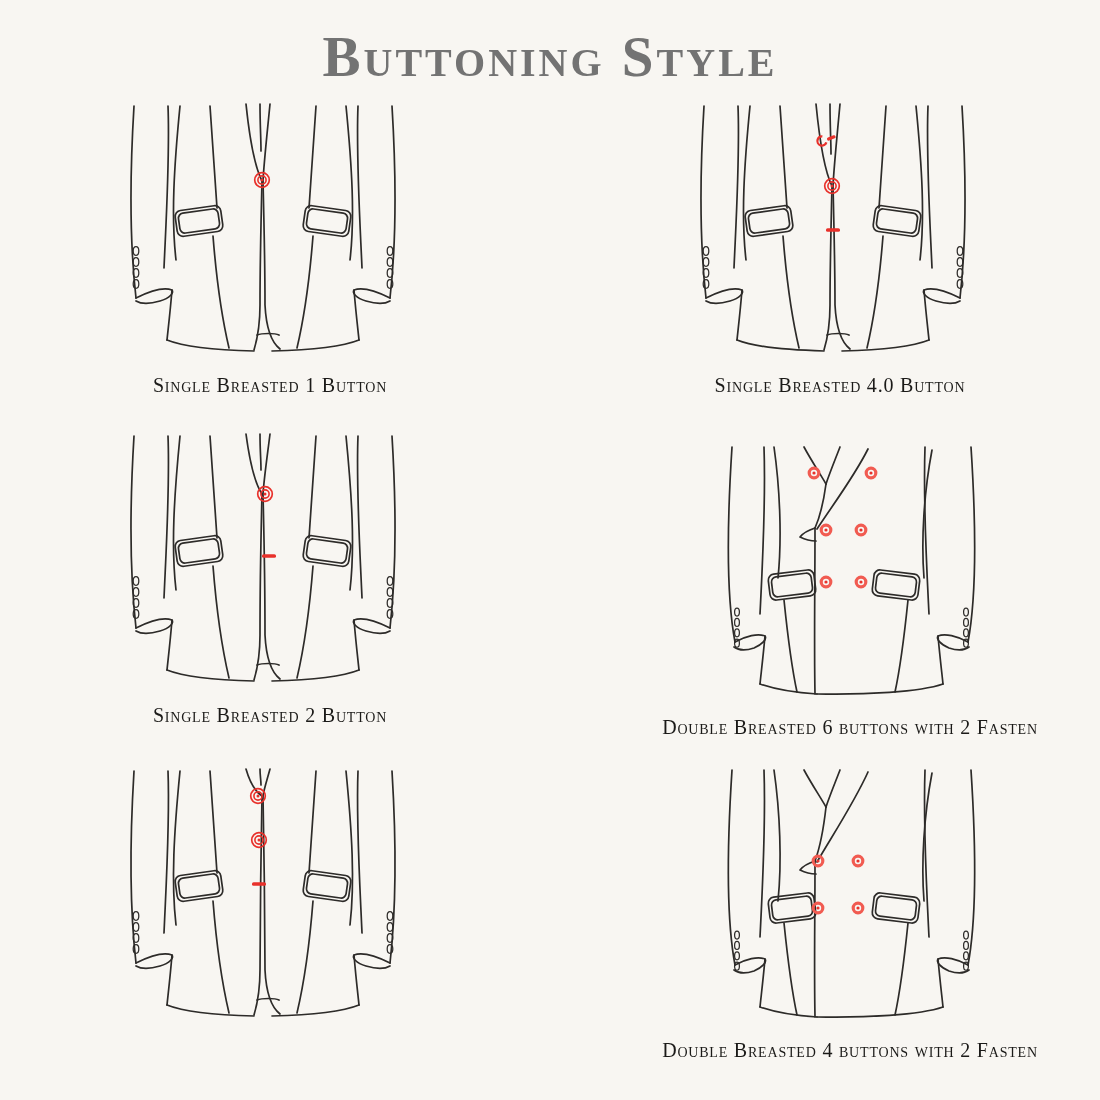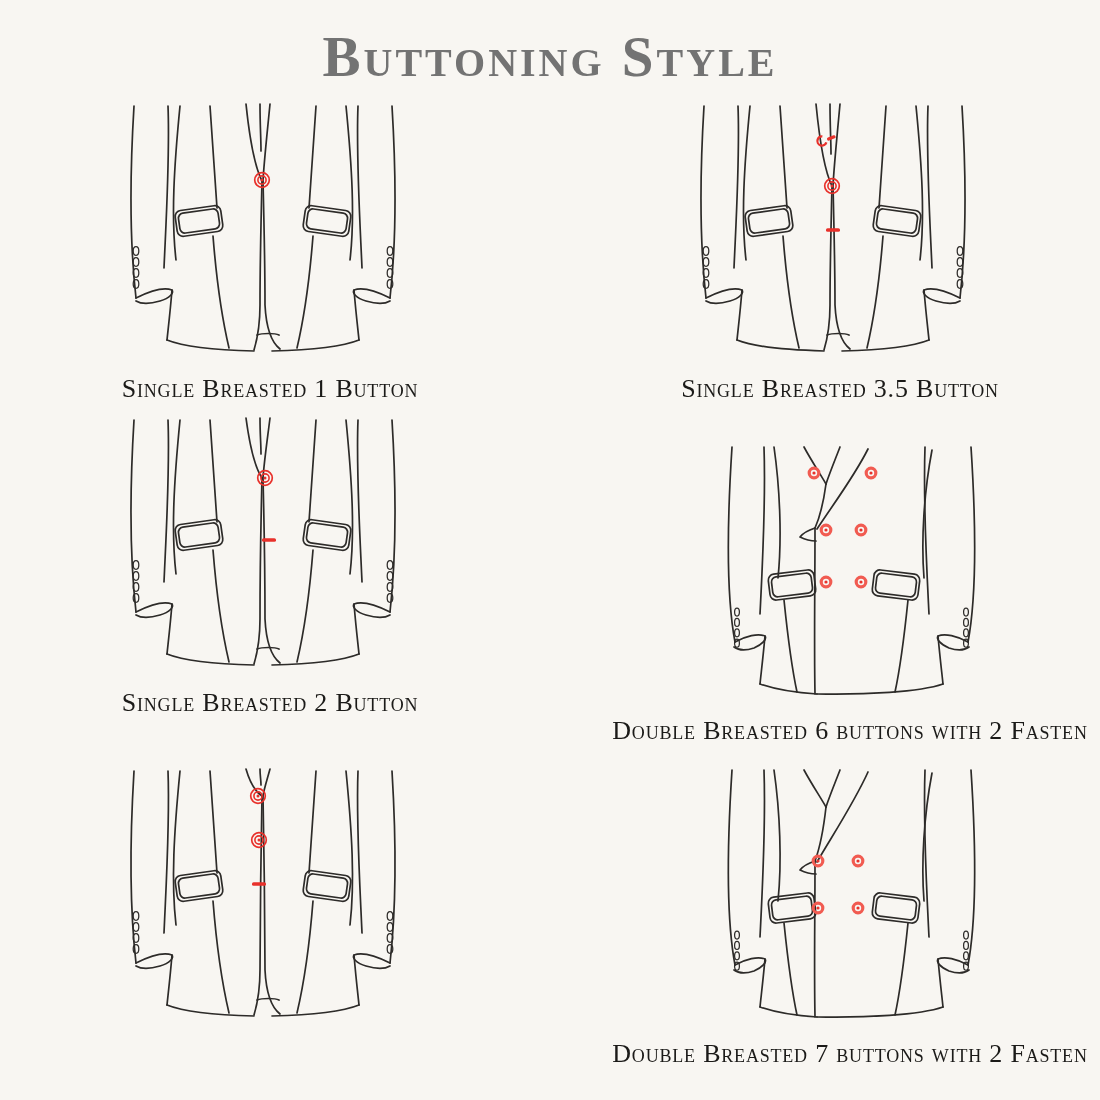--- a/index.html
+++ b/index.html
@@ -16,21 +16,21 @@
     font-variant:small-caps;letter-spacing:3px;
     color:#737373;
   }
   .tile{position:absolute;}
   .art{display:block;}
   .art svg{display:block;}
   .caption{display:flex;justify-content:center;margin-top:7px;}
   .caption span{
     white-space:nowrap;
     font-variant:small-caps;
-    font-size:26px;
+    font-size:20px;
     letter-spacing:0.8px;
     color:#1b1a18;
   }
 </style>
 </head>
 <body>
 
 <div class="page">
   <h1 class="title">Buttoning Style</h1>
 
@@ -140,25 +140,25 @@
             <circle r="7.3" fill="none" stroke="#e8312b" stroke-width="1.7"></circle>
             <circle r="4.1" fill="none" stroke="#e8312b" stroke-width="1.6"></circle>
             <circle r="1.5" fill="#e8312b"></circle>
           </g>
           <g transform="translate(153 128)">
             <rect x="-7" y="-1.8" width="14" height="3.6" rx="1.6" fill="#e8312b"></rect>
           </g>
         </svg>
       </div>
     <div class="caption">
-      <span>Single Breasted 3.5 Button</span>
+      <span>Single Breasted 4.0 Button</span>
     </div>
   </div>
 
-  <div class="tile" style="left:110px;top:416px;width:320px">
+  <div class="tile" style="left:110px;top:432px;width:320px">
     <div class="art">
         <svg viewBox="0 0 320 265" width="320" height="265">
           <g fill="none" stroke="#2d2b29" stroke-width="1.7" stroke-linecap="round" stroke-linejoin="round">
             <path d="M24,4 C20,70 19,135 26,196"></path>
             <path d="M26,196 C40,189 54,185 62,188 C64,191 60,196 50,199 C40,202 31,202 26,199"></path>
             <path d="M62,188 C60,212 58,228 57,238"></path>
             <path d="M57,238 C72,244 105,248 144,249"></path>
             <path d="M58,4 C60,55 56,120 54,166"></path>
             <path d="M70,4 C64,65 61,115 66,158"></path>
             <path d="M100,4 C103,45 105,78 107,106"></path>
@@ -394,16 +394,16 @@
             <circle r="4.8" fill="none" stroke="#f15b51" stroke-width="3.2"></circle>
             <circle r="1.6" fill="#e8312b"></circle>
           </g>
           <g transform="translate(178 141)">
             <circle r="4.8" fill="none" stroke="#f15b51" stroke-width="3.2"></circle>
             <circle r="1.6" fill="#e8312b"></circle>
           </g>
         </svg>
       </div>
     <div class="caption">
-      <span>Double Breasted 7 buttons with 2 Fasten</span>
+      <span>Double Breasted 4 buttons with 2 Fasten</span>
     </div>
   </div>
 </div>
 
 </body></html>

